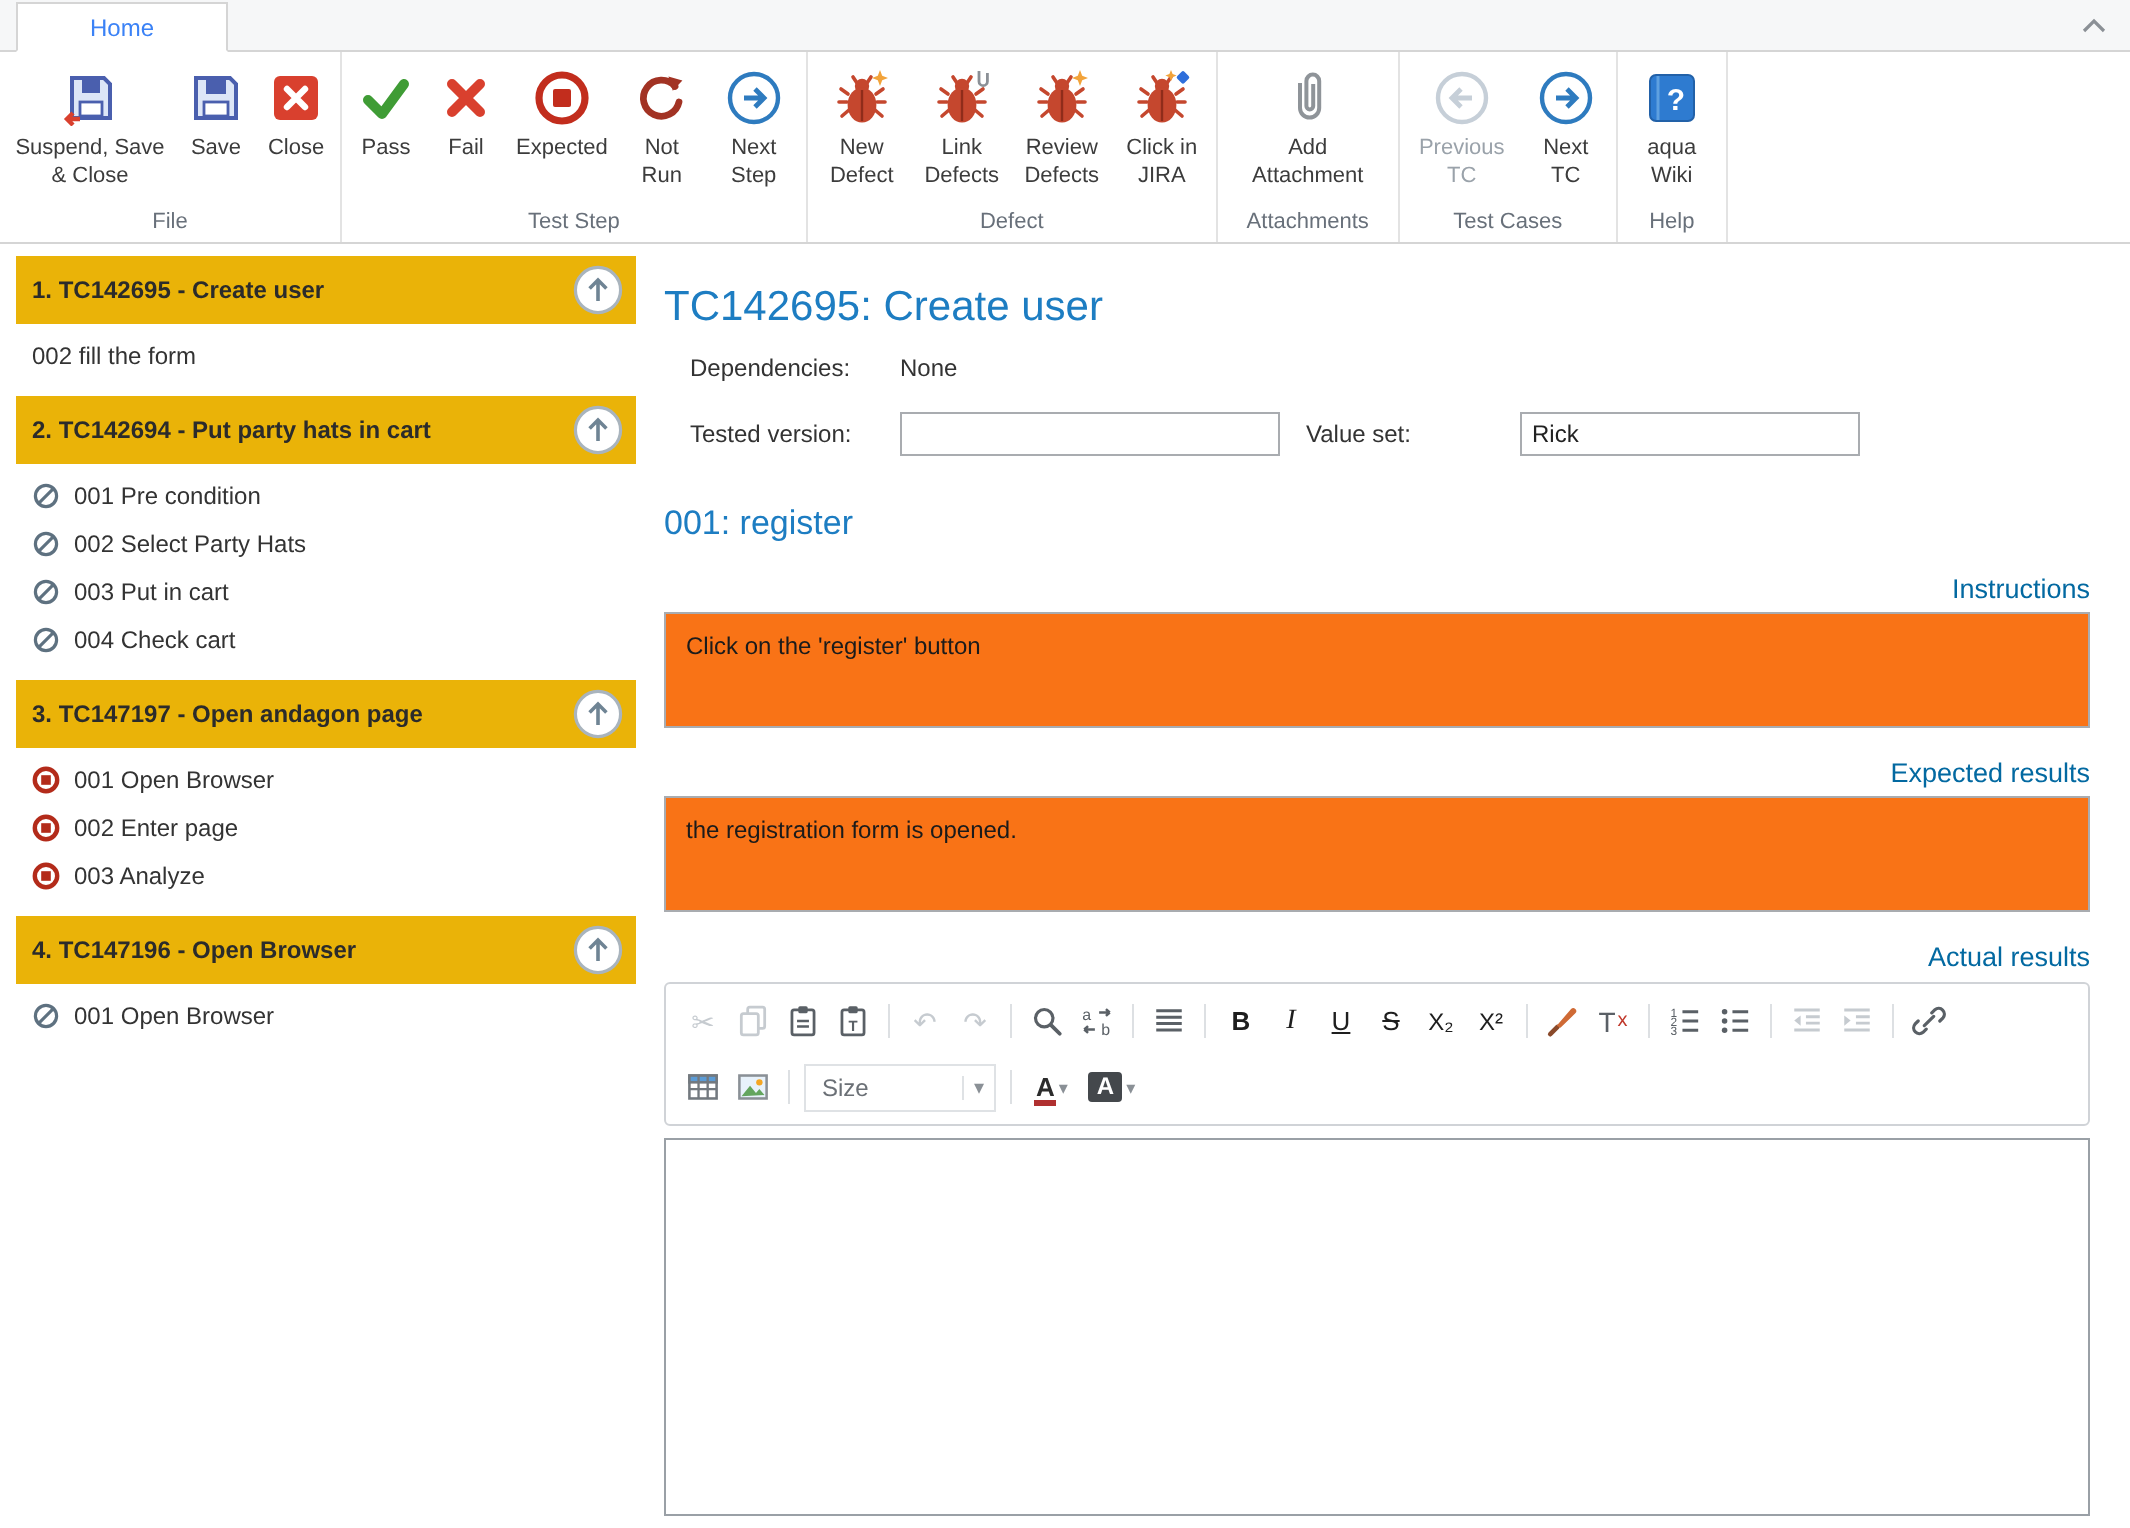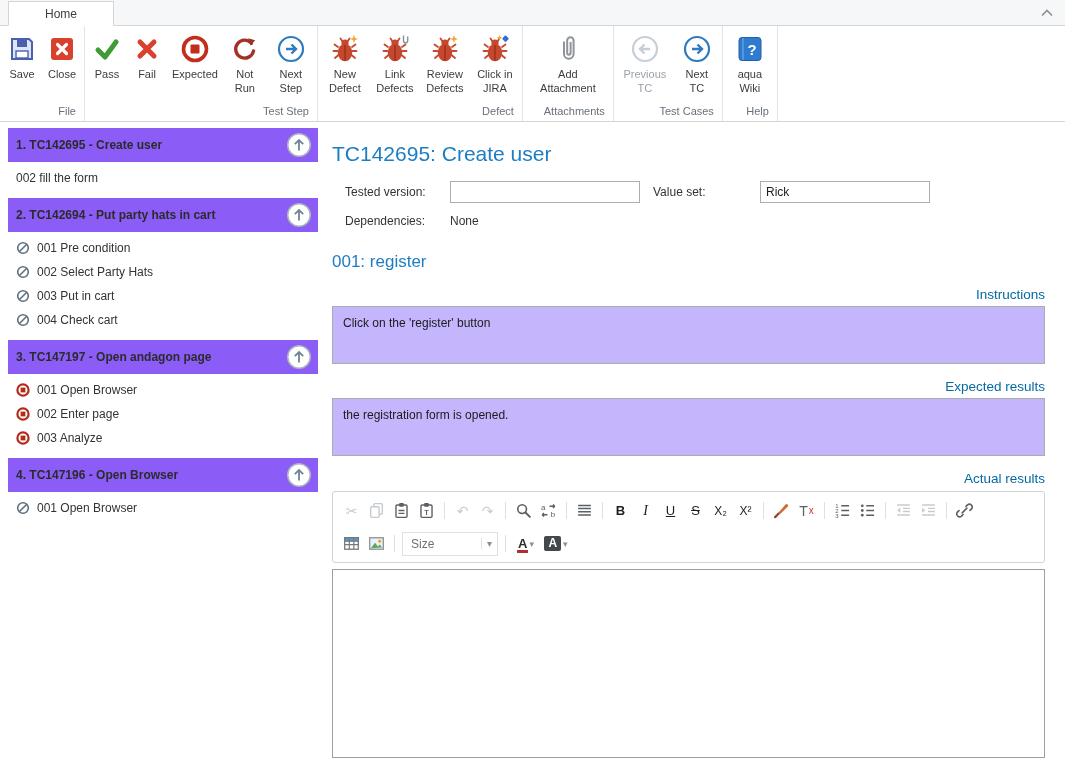--- a/index.html
+++ b/index.html
@@ -3,61 +3,61 @@
 <meta charset="utf-8">
 <style>
   * { margin:0; padding:0; box-sizing:border-box; }
   html,body { width:1065px; height:764px; }
   body { font-family:"Liberation Sans", sans-serif; background:#fff; color:#333; font-size:12px; overflow:hidden; }
   .app { position:relative; width:1065px; height:764px; background:#fff; }
 
   
   .ribbon { height:122px; background:#fff; border-bottom:1px solid #d5d5d5; }
   .tabstrip { height:26px; background:#f6f7f8; border-bottom:1px solid #d5d5d5; display:flex; align-items:flex-end; position:relative; }
-  .tab-home { margin-left:8px; height:25px; margin-bottom:-1px; padding:0 36px; display:flex; align-items:center; background:#fff; border:1px solid #d5d5d5; border-bottom:1px solid #fff; color:#404040; font-size:12px; position:relative; z-index:2; cursor:default; }
+  .tab-home { margin-left:8px; height:25px; margin-bottom:-1px; padding:0 36px; display:flex; align-items:center; background:#fff; border:1px solid #d5d5d5; border-bottom:1px solid #fff; color:#3b82f6; font-size:12px; position:relative; z-index:2; cursor:default; }
   .ribbon-collapse { position:absolute; right:10px; top:6px; width:16px; height:14px; display:flex; align-items:center; justify-content:center; cursor:pointer; }
   .ribbon-body { display:flex; align-items:stretch; height:95px; }
   .rgroup { display:flex; flex-direction:column; border-right:1px solid #e3e3e3; padding:0 2px; }
   .rfill { flex:1; }
   .rbtns { flex:1; display:flex; align-items:flex-start; padding-top:5px; }
   .rbtn { display:flex; flex-direction:column; align-items:center; padding:2px 5px; min-width:40px; cursor:pointer; }
   .rbtn .ricon { height:32px; display:flex; align-items:center; justify-content:center; }
   .rbtn .ricon svg { display:block; }
   .rbtn .rlabel { margin-top:3px; font-size:11px; line-height:1.25; color:#3c3c3c; text-align:center; }
   .rbtn.dis { cursor:default; }
   .rbtn.dis .rlabel { color:#9aa2aa; }
-  .glabel { text-align:right; font-size:11px; color:#68707a; padding:1px 6px 4px; }
+  .glabel { text-align:center; font-size:11px; color:#68707a; padding:1px 6px 4px; }
   .b-sus{width:86px} .b-notrun{width:44px} .b-prevstep{width:58px} .b-nextstep{width:48px}
   .b-def{width:50px} .b-attach{width:86px} .b-prevtc{width:58px} .b-nexttc{width:46px} .b-aqua{width:50px}
 
   
   .sidebar { position:absolute; left:0; top:128px; width:322px; bottom:0; overflow:hidden; background:#fff; }
   .tc-section { margin:0 4px 8px 8px; }
-  .sec-header { height:34px; background:#8b5cf6; display:flex; align-items:center; justify-content:space-between; padding:0 6px 0 8px; margin-bottom:4px; cursor:pointer; }
+  .sec-header { height:34px; background:#eab308; display:flex; align-items:center; justify-content:space-between; padding:0 6px 0 8px; margin-bottom:4px; cursor:pointer; }
   .sec-title { font-weight:bold; font-size:12px; color:#2b2b2b; }
   .up-icon { display:flex; align-items:center; }
   .steps { display:flex; flex-direction:column; }
   .step { height:24px; display:flex; align-items:center; gap:7px; padding-left:8px; cursor:pointer; }
   .step.selected { background:#ebebeb; }
   .sicon { display:flex; align-items:center; }
   .step-label { font-size:12px; color:#333; }
 
   
   .main { position:absolute; left:330px; right:0; top:128px; bottom:0; display:flex; flex-direction:column; padding:0 20px 6px 2px; }
   .tc-title { margin-top:14px; font-size:21px; font-weight:400; color:#1d7dc2; }
   .frow { display:flex; align-items:center; margin-top:15px; padding-left:13px; }
   .frow.dep { margin-top:11px; }
   .flabel { width:105px; font-size:12px; color:#333; }
   .flabel.l2 { width:107px; margin-left:13px; }
   .finput { height:22px; border:1px solid #a9acb0; padding:2px 5px; font-family:inherit; font-size:12px; color:#222; background:#fff; }
   .w190{ width:190px; } .w170{ width:170px; }
   .fvalue { font-size:12px; color:#333; }
   .step-title { margin-top:24px; font-size:17px; font-weight:400; color:#1d7dc2; }
   .sec-label { margin-top:15px; font-size:13.5px; font-weight:400; color:#0369a1;text-align:right; }
-  .tbox { margin-top:4px; border:1px solid #a9acb0; min-height:58px; padding:9px 10px; font-size:12px; color:#1b1b1b; background:#c4b5fd; }
+  .tbox { margin-top:4px; border:1px solid #a9acb0; min-height:58px; padding:9px 10px; font-size:12px; color:#1b1b1b; background:#f97316; }
 
   
   .ed-toolbar { margin-top:5px; border:1px solid #d0d3d7; border-radius:3px; padding:2px 6px; background:#fff; }
   .ed-row { display:flex; align-items:center; height:33px; }
   .tbtn { width:25px; height:24px; display:flex; align-items:center; justify-content:center; border:none; background:transparent; border-radius:2px; font-size:14px; color:#5a6066; cursor:pointer; font-family:inherit; }
   .tbtn.dis { color:#c6cbd0; cursor:default; }
   .tsep { width:1px; height:17px; background:#dde0e3; margin:0 5px; }
   .t-bold { font-weight:800; font-size:13px; color:#1e1e1e; }
   .t-italic { font-style:italic; font-family:"Liberation Serif", serif; font-size:14px; color:#1e1e1e; }
   .t-under { text-decoration:underline; font-size:13px; color:#1e1e1e; }
@@ -84,20 +84,31 @@
       <div class="ribbon-collapse">
         <svg width="12" height="8" viewBox="0 0 12 8">
             <path d="M1 6.5 L6 1.5 L11 6.5" fill="none" stroke="#8b9096" stroke-width="1.6"></path>
           </svg>
       </div>
     </div>
     <div class="ribbon-body">
 
       <div class="rgroup">
         <div class="rbtns">
+          <div class="rbtn b-sus">
+            <span class="ricon">
+              <svg width="28" height="28" viewBox="0 0 28 28">
+                <path d="M5 4 h16 l3 3 v17 H5 Z" fill="#dde6f7" stroke="#4a5fae" stroke-width="2"></path>
+                <rect x="10" y="5" width="9" height="6.5" fill="#4a5fae"></rect>
+                <rect x="9" y="16" width="11" height="7" fill="#fff" stroke="#4a5fae" stroke-width="1.4"></rect>
+                <path d="M9 24.5 H2.5 M5.5 21.5 L2.5 24.5 l3 3" fill="none" stroke="#d9402e" stroke-width="2.2"></path>
+              </svg>
+            </span>
+            <span class="rlabel">Suspend, Save &amp; Close</span>
+          </div>
           <div class="rbtn">
             <span class="ricon">
               <svg width="28" height="28" viewBox="0 0 28 28">
                 <path d="M4 4 h17 l3 3 v17 H4 Z" fill="#dde6f7" stroke="#4a5fae" stroke-width="2"></path>
                 <rect x="9" y="5" width="10" height="7" fill="#4a5fae"></rect>
                 <rect x="8" y="16" width="12" height="7" fill="#fff" stroke="#4a5fae" stroke-width="1.4"></rect>
               </svg>
             </span>
             <span class="rlabel">Save</span>
           </div>
@@ -438,32 +449,32 @@
             </span>
             <span class="step-label">001 Open Browser</span>
           </div>
         </div>
       </section>
     </aside>
 
   <main class="main">
     <h1 class="tc-title">TC142695: Create user</h1>
 
+    <div class="frow dep">
+      <label class="flabel">Dependencies:</label>
+      <span class="fvalue">None</span>
+    </div>
+
     <div class="frow">
       <label class="flabel">Tested version:</label>
       <input class="finput w190" value="" style="">
       <label class="flabel l2">Value set:</label>
       <input class="finput w170" value="Rick" style="">
     </div>
 
-    <div class="frow dep">
-      <label class="flabel">Dependencies:</label>
-      <span class="fvalue">None</span>
-    </div>
-
     <h2 class="step-title">001: register</h2>
 
     <h3 class="sec-label">Instructions</h3>
     <div class="tbox">
       <span>Click on the 'register' button</span>
     </div>
 
     <h3 class="sec-label">Expected results</h3>
     <div class="tbox">
       <span>the registration form is opened.</span>

